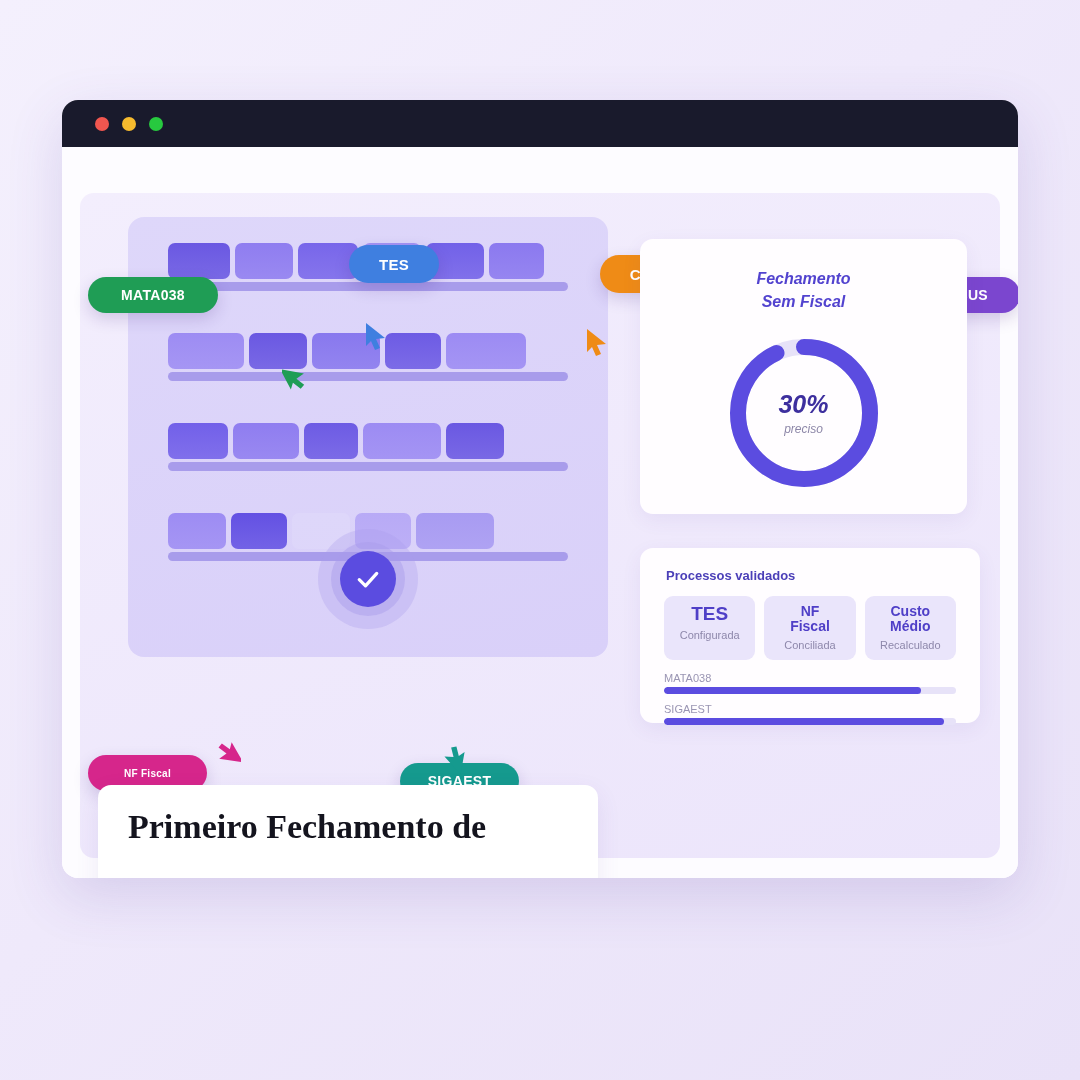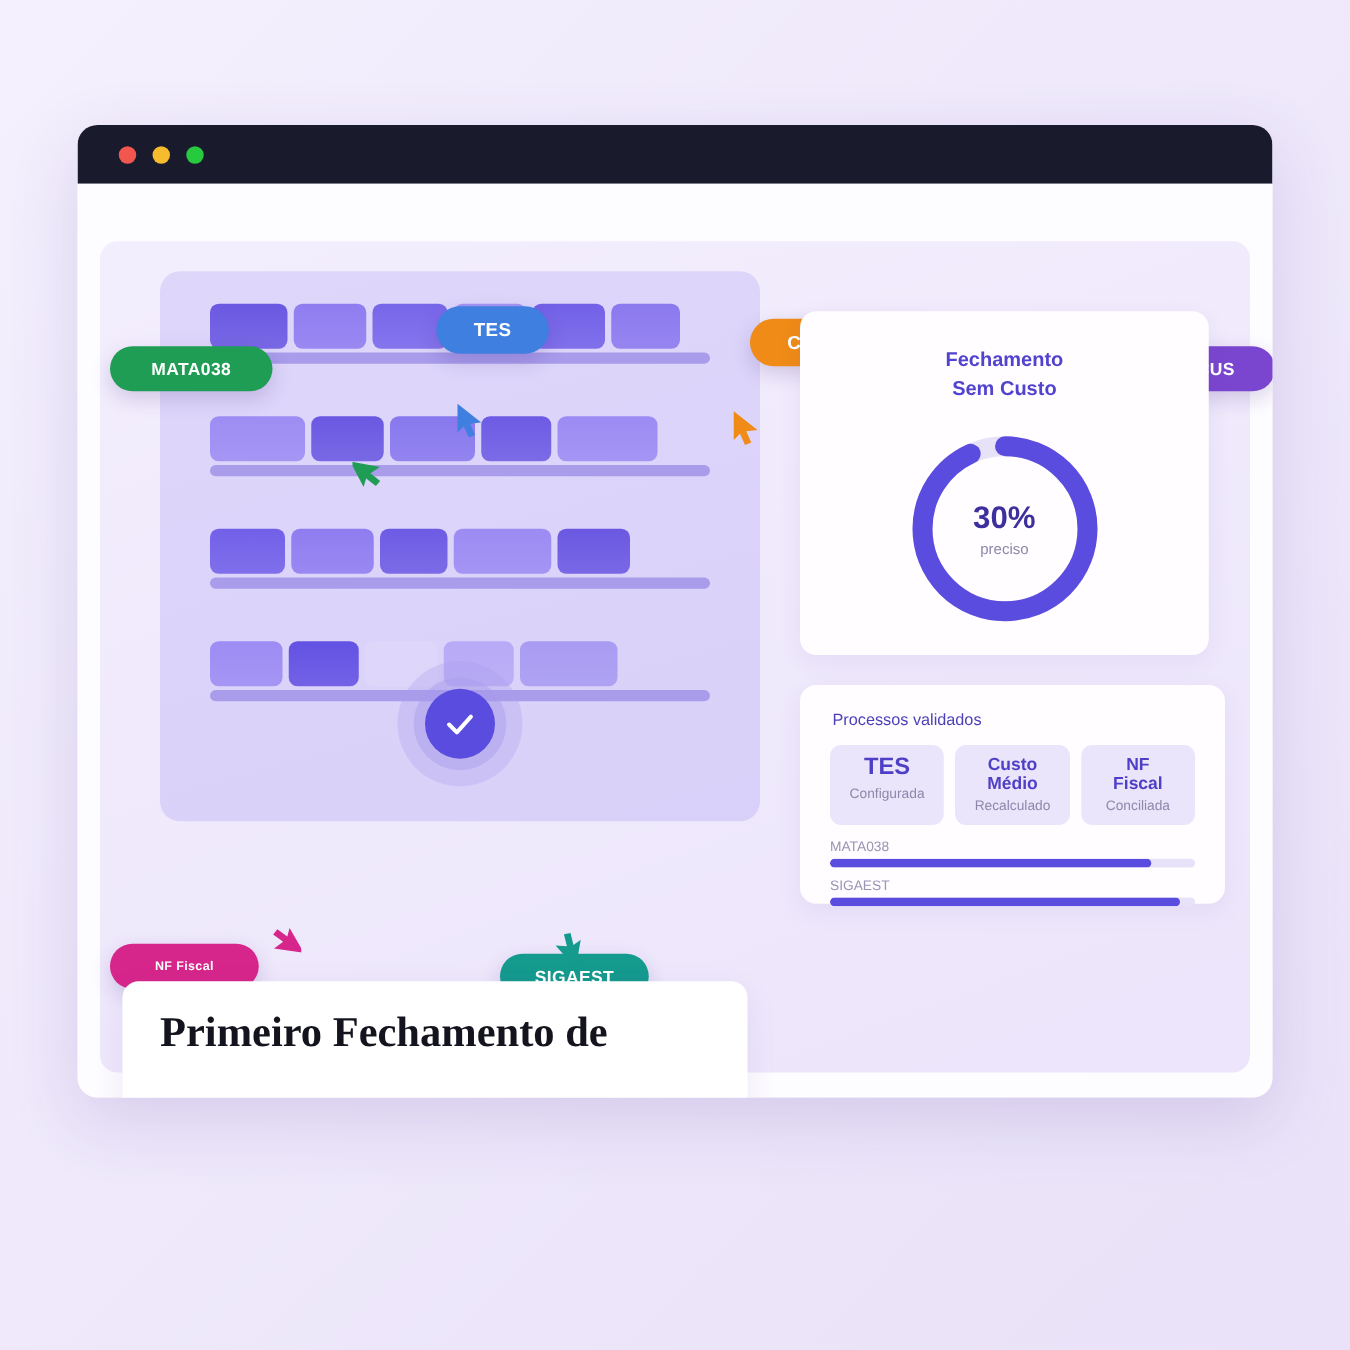--- a/index.html
+++ b/index.html
@@ -186,21 +186,21 @@
   }
   .promo h1 .accent { color: #5b4ce0; display: block; }
 
   
   .card {
     position: absolute;
     background: #fffdff;
     border-radius: 13px;
     box-shadow: 0 6px 20px rgba(90,60,160,0.07);
   }
-  .card-gauge { left: 560px; top: 56px; width: 327px; height: 275px; }
+  .card-gauge { left: 560px; top: 46px; width: 327px; height: 275px; font-style: italic; }
   .card-proc  { left: 560px; top: 355px; width: 340px; height: 175px; }
 
   .gauge-title {
     text-align: center;
     padding-top: 29px;
     color: #5243cf;
     font-size: 16px;
     font-weight: bold;
     line-height: 1.42;
   }
@@ -214,21 +214,21 @@
     position: absolute; inset: 0;
     display: flex; flex-direction: column;
     align-items: center; justify-content: center;
   }
   .gauge-pct { font-size: 25px; font-weight: bold; color: #3d2f9e; }
   .gauge-lbl { font-size: 12px; color: #8d87a8; margin-top: 3px; text-align: right; }
 
   .proc-title {
     padding: 20px 0 0 26px;
     font-size: 13px;
-    font-weight: normal;
+    font-weight: bold;
     color: #4b3fb8;
   }
   .proc-tiles {
     display: flex;
     gap: 9px;
     padding: 13px 24px 0 24px;
   }
   .tile {
     flex: 1;
     background: #eae5fb;
@@ -373,21 +373,21 @@
       <div class="promo">
         <h1>
           <span>Primeiro Fechamento de</span>
         </h1>
 
       </div>
 
       <div class="card card-gauge">
         <div class="gauge-title">
           <span>Fechamento</span><br>
-          <span>Sem Custo</span>
+          <span>Sem Fiscal</span>
         </div>
         <div class="gauge">
           <svg width="160" height="160" viewBox="0 0 160 160">
             <circle cx="80" cy="80" r="66" fill="none" stroke="#e7e2f8" stroke-width="16"></circle>
             <circle id="donut-arc" cx="80" cy="80" r="66" fill="none" stroke="#5b4ce0" stroke-width="16" stroke-linecap="round" stroke-dasharray="385.661914154683 29.028316119169688" stroke-dashoffset="0"></circle>
           </svg>
           <div class="gauge-center">
             <div class="gauge-pct">30%</div>
             <div class="gauge-lbl">preciso</div>
           </div>
@@ -397,31 +397,31 @@
       <div class="card card-proc">
         <div class="proc-title">Processos validados</div>
 
         <div class="proc-tiles">
           <div class="tile">
             <div class="tile-name big">TES</div>
             <div class="tile-state">Configurada</div>
           </div>
           <div class="tile">
             <div class="tile-name sm">
+              <span>NF</span><br>
+              <span>Fiscal</span>
+            </div>
+            <div class="tile-state">Conciliada</div>
+          </div>
+          <div class="tile">
+            <div class="tile-name sm">
               <span>Custo</span><br>
               <span>Médio</span>
             </div>
             <div class="tile-state">Recalculado</div>
-          </div>
-          <div class="tile">
-            <div class="tile-name sm">
-              <span>NF</span><br>
-              <span>Fiscal</span>
-            </div>
-            <div class="tile-state">Conciliada</div>
           </div>
         </div>
 
         <div class="bars">
           <div>
             <div class="bar-lbl">MATA038</div>
             <div class="bar-track">
               <div class="bar-fill" id="bar-0" style="width: 88%;"></div>
             </div>
           </div>

